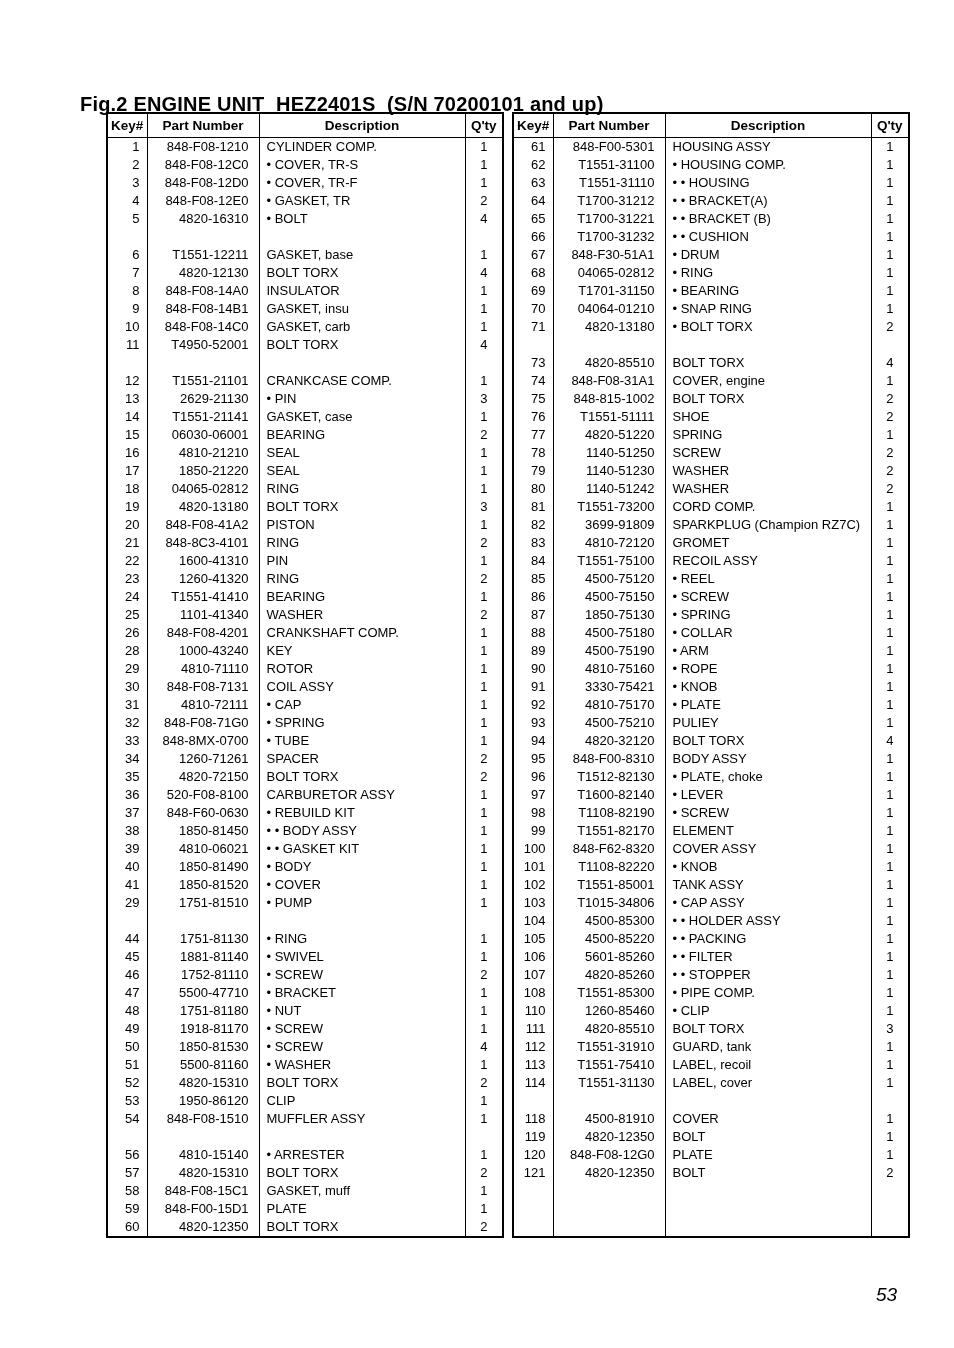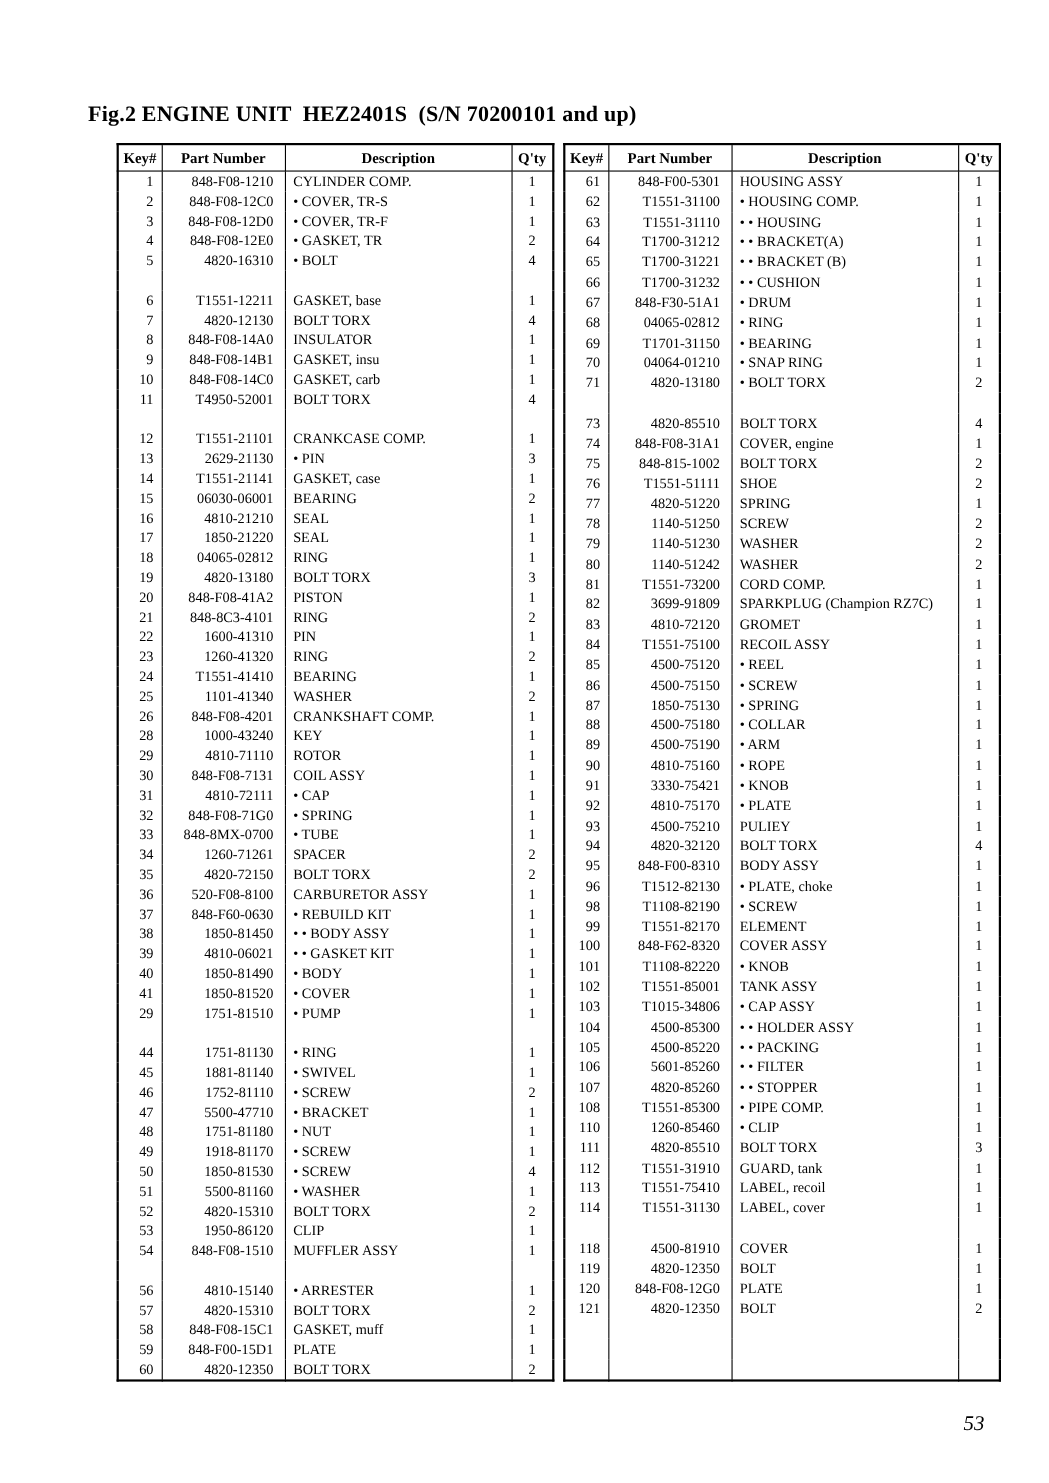--- a/index.html
+++ b/index.html
@@ -1,24 +1,24 @@
 <!DOCTYPE html>
 <html><head>
 <meta charset="utf-8">
 <style>
   html,body{margin:0;padding:0;background:#ffffff;}
   .page{
     position:relative;width:954px;height:1348px;background:#ffffff;
-    font-family:Liberation Serif, serif;color:#000;overflow:hidden;
+    font-family:Liberation Sans, sans-serif;color:#000;overflow:hidden;
   }
   .title{
     position:absolute;left:80px;top:93px;
     font-size:20px;font-weight:bold;white-space:pre;letter-spacing:.2px;
   }
-  .tables{position:absolute;left:78px;top:130px;display:flex;padding-left:28px;}
+  .tables{position:absolute;left:78px;top:112px;display:flex;padding-left:28px;}
   table.parts{
     border-collapse:collapse;table-layout:fixed;width:396px;
     border:2px solid #000;
   }
   table.parts + table.parts{margin-left:8px;}
   col.w-key{width:40px;}
   col.w-part{width:112px;}
   col.w-desc{width:206px;}
   col.w-qty{width:38px;}
   .parts th{
@@ -663,20 +663,26 @@
             <td class="c-desc">BODY ASSY</td>
             <td class="c-qty">1</td>
           </tr>
           <tr>
             <td class="c-key">96</td>
             <td class="c-part">T1512-82130</td>
             <td class="c-desc">• PLATE, choke</td>
             <td class="c-qty">1</td>
           </tr>
           <tr>
+            <td class="c-key">97</td>
+            <td class="c-part">T1600-82140</td>
+            <td class="c-desc">• LEVER</td>
+            <td class="c-qty">1</td>
+          </tr>
+          <tr>
             <td class="c-key">98</td>
             <td class="c-part">T1108-82190</td>
             <td class="c-desc">• SCREW</td>
             <td class="c-qty">1</td>
           </tr>
           <tr>
             <td class="c-key">99</td>
             <td class="c-part">T1551-82170</td>
             <td class="c-desc">ELEMENT</td>
             <td class="c-qty">1</td>

